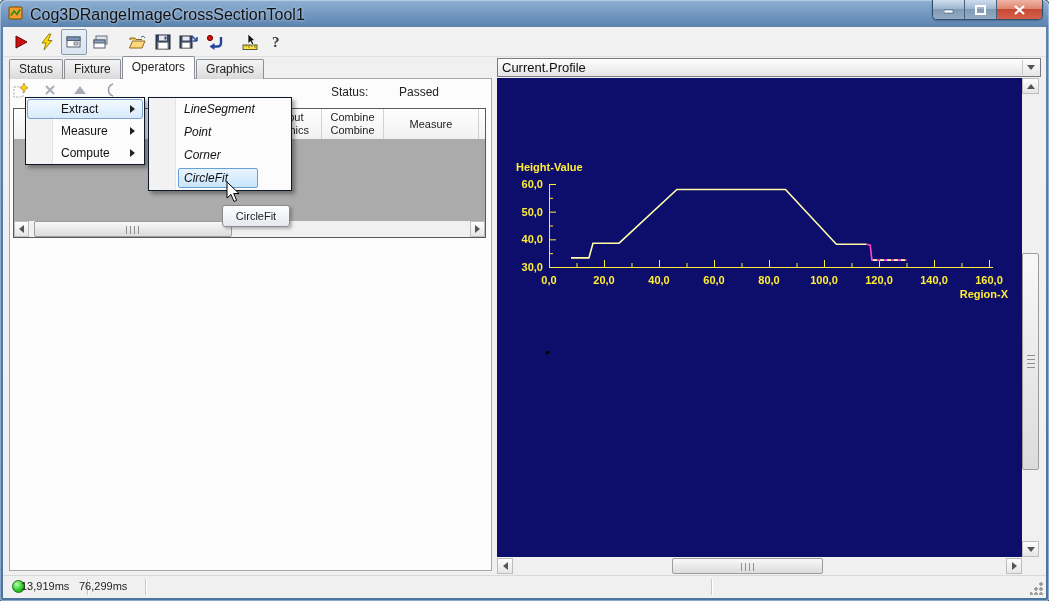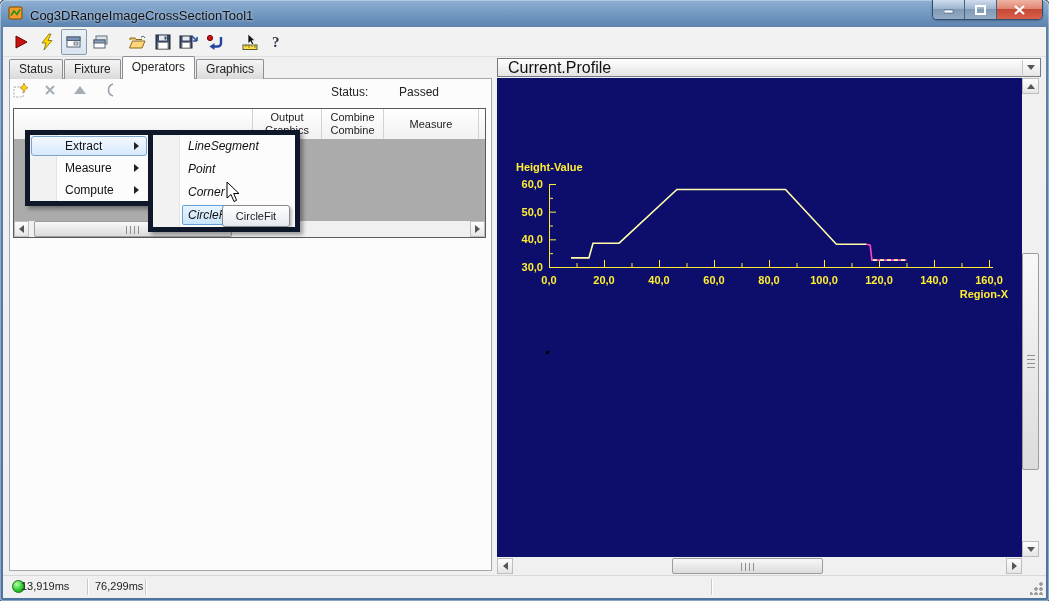--- a/index.html
+++ b/index.html
@@ -2,21 +2,21 @@
 <html><head>
 <meta charset="utf-8">
 <style>
   html,body{margin:0;padding:0;width:1049px;height:601px;overflow:hidden;
     font-family:"Liberation Sans",sans-serif;background:#fff;}
   .window{position:absolute;left:0;top:0;width:1049px;height:601px;
     border-radius:6px 6px 3px 3px;
     background:linear-gradient(180deg,#8fb0d2 0,#6b92bd 18px,#5b82ad 28px,#4d74a0 100%);
     box-shadow:inset 0 0 0 1px rgba(235,245,255,.4),0 0 0 1px #1f3a54;}
   .titlebar{position:absolute;left:8px;top:4px;height:22px;display:flex;align-items:center;gap:6px;}
-  .title-text{font-size:13px;color:#111;text-shadow:0 0 3px rgba(255,255,255,.7);}
+  .title-text{font-size:16px;color:#111;text-shadow:0 0 3px rgba(255,255,255,.7);}
   .capbtns{position:absolute;right:6px;top:0;height:19px;display:flex;border:1px solid #2f4f6f;border-top:none;
     border-radius:0 0 5px 5px;overflow:hidden;box-shadow:0 1px 2px rgba(0,0,0,.25);}
   .capbtn{width:31px;height:19px;display:flex;align-items:center;justify-content:center;
     background:linear-gradient(#cfdded,#9fb6cf 45%,#8099b5 46%,#93abc4);border-right:1px solid #44627e;}
   .capbtn.close{width:45px;border-right:none;
     background:linear-gradient(#f0b4a4,#e08672 45%,#c44733 46%,#d9604a);}
   
   .client{position:absolute;left:3px;right:3px;top:27px;bottom:3px;background:#f0f0f0;}
   .toolbar{position:absolute;left:0;right:0;top:0;height:29px;background:#f2f2f2;border-bottom:1px solid #e0e0e0;display:flex;align-items:center;}
   .tbtn{width:24px;height:24px;display:flex;align-items:center;justify-content:center;margin-left:2px;}
@@ -48,28 +48,28 @@
   .tri.left{border-top:4px solid transparent;border-bottom:4px solid transparent;border-right:5px solid #555;}
   .tri.right{border-top:4px solid transparent;border-bottom:4px solid transparent;border-left:5px solid #555;}
   .tri.up{border-left:4px solid transparent;border-right:4px solid transparent;border-bottom:5px solid #555;}
   .tri.down{border-left:4px solid transparent;border-right:4px solid transparent;border-top:5px solid #555;}
   .hgrip{position:absolute;left:50%;top:4px;width:14px;height:8px;margin-left:-7px;
     background:repeating-linear-gradient(90deg,#909090 0 1px,transparent 1px 4px);}
   .vgrip{position:absolute;top:50%;left:4px;height:14px;width:8px;margin-top:-7px;
     background:repeating-linear-gradient(180deg,#909090 0 1px,transparent 1px 4px);}
   
   .combo{position:absolute;left:494px;top:31px;width:544px;height:19px;border:1px solid #767b82;box-sizing:border-box;
-    background:linear-gradient(#ffffff,#e4e4e4);font-size:16px;color:#111;line-height:17px;padding-left:10px;}
+    background:linear-gradient(#ffffff,#e4e4e4);font-size:13px;color:#111;line-height:17px;padding-left:4px;}
   .combo-arrow{position:absolute;right:1px;top:1px;bottom:1px;width:16px;display:flex;align-items:center;justify-content:center;border-left:1px solid #c8c8c8;background:linear-gradient(#fdfdfd,#e8e8e8);}
   .chart-area{position:absolute;left:494px;top:51px;width:544px;height:497px;}
   .plot{position:absolute;left:0;top:0;width:525px;height:479px;background:#0d0d6b;}
   .chart-svg text{font:bold 11px "Liberation Sans",sans-serif;}
   .speck{position:absolute;left:49px;top:273px;width:3px;height:3px;background:#000;}
   
-  .menu{position:absolute;background:#fcfcfc;border:5px solid #0f172a;box-shadow:3px 3px 4px rgba(0,0,0,.35);z-index:50;margin-top:33px;}
+  .menu{position:absolute;background:#fcfcfc;border:1px solid #0f172a;box-shadow:3px 3px 4px rgba(0,0,0,.35);z-index:50;}
   .menu .gutter{position:absolute;left:0;top:0;bottom:0;width:26px;background:#f2f2f3;border-right:1px solid #e4e4e6;}
   .menu-item{position:relative;height:22px;line-height:22px;font-size:12px;color:#111;padding-left:35px;box-sizing:border-box;}
   .menu-item .label{position:relative;z-index:2;}
   .menu-item .subarrow{position:absolute;right:9px;top:7px;z-index:2;width:0;height:0;
     border-top:4px solid transparent;border-bottom:4px solid transparent;border-left:5px solid #222;}
   .menu-item.hl .fullsel{position:absolute;left:1px;right:1px;top:1px;bottom:1px;
     background:linear-gradient(#f3f9ff,#d7eafc);border:1px solid #7da2ce;border-radius:3px;box-sizing:border-box;z-index:1;}
   .sub-item{height:23px;line-height:23px;font-style:italic;}
   .sub-item .selbox{display:none;}
   .sub-item.hl .selbox{display:block;position:absolute;left:29px;top:1px;width:80px;height:20px;
@@ -382,20 +382,20 @@
     <div class="cursor">
       <svg width="16" height="22">
           <polygon points="1,0 1,16 5,12.5 8,19.5 10.6,18.3 7.7,11.5 13,11.5" fill="#fff" stroke="#000" stroke-width="1"></polygon>
         </svg>
     </div>
 
     <div class="statusbar">
       <div class="led"></div>
       <div class="sb-text" style="left:18px;">13,919ms</div>
       <div class="sb-sep" style="left:84px;"></div>
-      <div class="sb-text" style="left:92px;">76,299ms</div>
+      <div class="sb-text" style="left:76px;">76,299ms</div>
       <div class="sb-sep" style="left:142px;"></div>
       <div class="sb-sep" style="left:708px;"></div>
       <div class="grip"></div>
     </div>
 
   </div>
 </div>
 
 </body></html>

